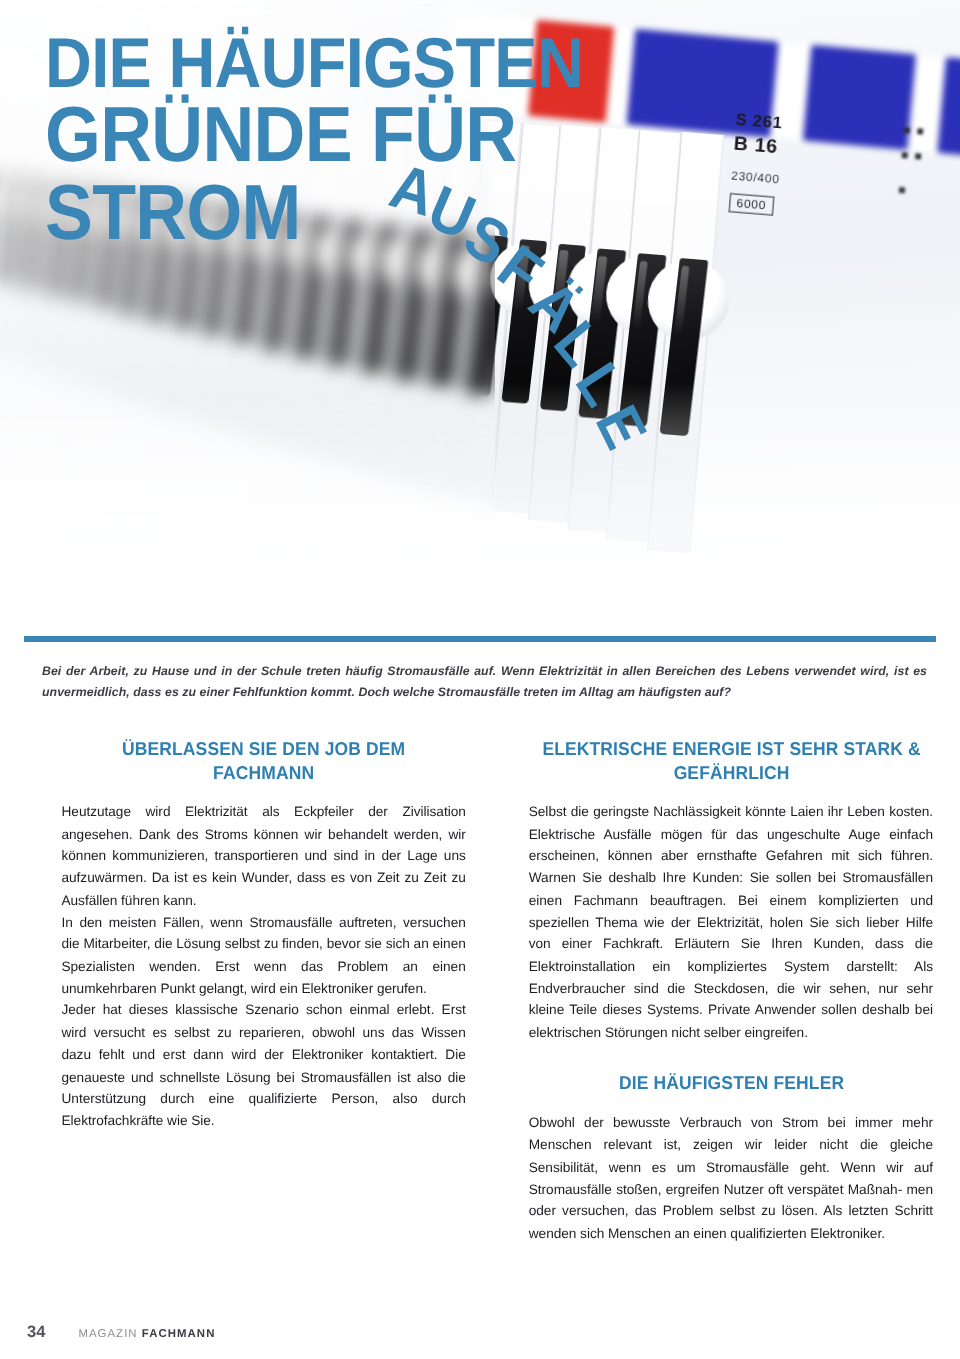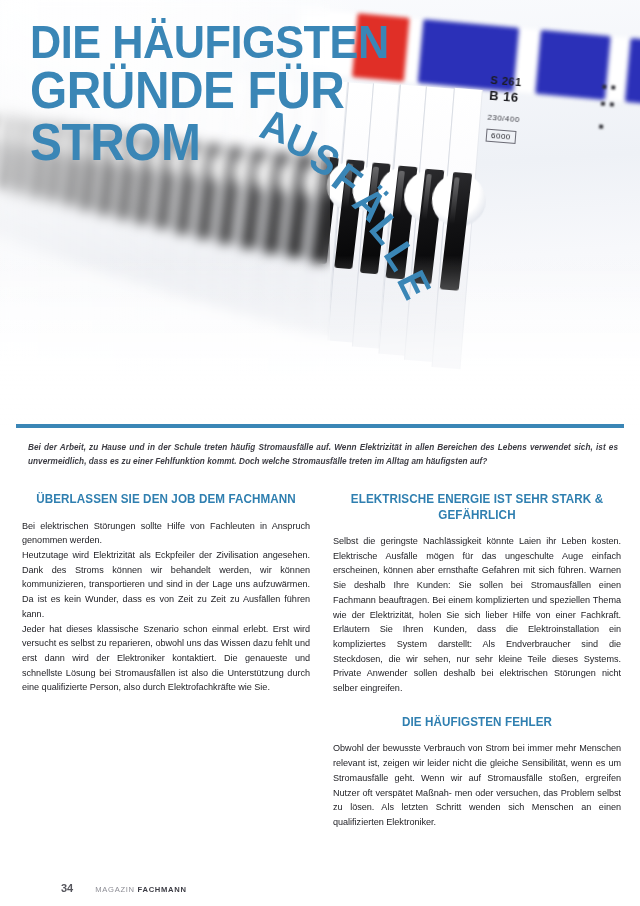--- a/index.html
+++ b/index.html
@@ -141,21 +141,21 @@
     color:#3d3d44;
     text-align:justify;
     letter-spacing:.05px;
   }
 
   
   .cols{
     position:absolute;left:22px;top:492px;width:600px;
     display:flex;gap:23px;
   }
-  .col{width:288px;}
+  .col{width:288px;margin-left:19px;}
   .sec-head{
     color:#2f7fb0;
     font-weight:700;
     font-size:12.4px;
     line-height:1.25;
     text-align:center;
     text-transform:uppercase;
     letter-spacing:.1px;
     transform:scaleX(.94);
     margin-bottom:11px;
@@ -168,21 +168,21 @@
     text-align:justify;
     letter-spacing:-.02px;
   }
   .body p{margin:0;}
 
   
   .footer{
     position:absolute;left:18px;top:882px;width:604px;
     display:flex;align-items:baseline;gap:22px;
   }
-  .pg{font-size:11px;font-weight:700;color:#55555c;margin-left:43px;}
+  .pg{font-size:11px;font-weight:700;color:#55555c;}
   .brand{font-size:7.6px;letter-spacing:.7px;color:#8d8d95;}
   .brand b{color:#3c3c44;font-weight:700;}
 </style>
 </head>
 <body>
 
 <div class="hero">
   <div class="hero-bg"></div>
   <div class="hero-glow"></div>
 
@@ -295,29 +295,29 @@
       <span style="left: 154.326px; top: 38.3666px; transform: rotate(36.708deg) scaleX(0.93); font-size: 41.25px;">F</span>
       <span style="left: 175.089px; top: 61.8418px; transform: rotate(43.424deg) scaleX(0.93); font-size: 41px;">Ä</span>
       <span style="left: 193.176px; top: 87.3135px; transform: rotate(50.14deg) scaleX(0.93); font-size: 40.75px;">L</span>
       <span style="left: 208.293px; top: 114.369px; transform: rotate(56.856deg) scaleX(0.93); font-size: 40.5px;">L</span>
       <span style="left: 220.196px; top: 142.569px; transform: rotate(63.572deg) scaleX(0.93); font-size: 40.25px;">E</span>
     </div>
 </div>
 
 <div class="rule"></div>
 
-<div class="caption">Bei der Arbeit, zu Hause und in der Schule treten häufig Stromausfälle auf. Wenn Elektrizität in allen Bereichen des Lebens verwendet sich, ist es unvermeidlich, dass es zu einer Fehlfunktion kommt. Doch welche Stromausfälle treten im Alltag am häufigsten auf?</div>
+<div class="caption">Bei der Arbeit, zu Hause und in der Schule treten häufig Stromausfälle auf. Wenn Elektrizität in allen Bereichen des Lebens verwendet wird, ist es unvermeidlich, dass es zu einer Fehlfunktion kommt. Doch welche Stromausfälle treten im Alltag am häufigsten auf?</div>
 
 <div class="cols">
 
   <div class="col">
     <div class="sec-head">ÜBERLASSEN SIE DEN JOB DEM FACHMANN</div>
     <div class="body" id="leftbody">
-        <p>Bei elektrischen Störungen sollte Hilfe von Fachleuten in Anspruch genommen werden.</p>
         <p>Heutzutage wird Elektrizität als Eckpfeiler der Zivilisation angesehen. Dank des Stroms können wir behandelt werden, wir können kommunizieren, transportieren und sind in der Lage uns aufzuwärmen. Da ist es kein Wunder, dass es von Zeit zu Zeit zu Ausfällen führen kann.</p>
+        <p>In den meisten Fällen, wenn Stromausfälle auftreten, versuchen die Mitarbeiter, die Lösung selbst zu finden, bevor sie sich an einen Spezialisten wenden. Erst wenn das Problem an einen unumkehrbaren Punkt gelangt, wird ein Elektroniker gerufen.</p>
         <p>Jeder hat dieses klassische Szenario schon einmal erlebt. Erst wird versucht es selbst zu reparieren, obwohl uns das Wissen dazu fehlt und erst dann wird der Elektroniker kontaktiert. Die genaueste und schnellste Lösung bei Stromausfällen ist also die Unterstützung durch eine qualifizierte Person, also durch Elektrofachkräfte wie Sie.</p>
       </div>
   </div>
 
   <div class="col">
     <div class="sec-head">ELEKTRISCHE ENERGIE IST SEHR STARK &amp; GEFÄHRLICH</div>
     <div class="body" id="rightbody">
         <p>Selbst die geringste Nachlässigkeit könnte Laien ihr Leben kosten. Elektrische Ausfälle mögen für das ungeschulte Auge einfach erscheinen, können aber ernsthafte Gefahren mit sich führen. Warnen Sie deshalb Ihre Kunden: Sie sollen bei Stromausfällen einen Fachmann beauftragen. Bei einem komplizierten und speziellen Thema wie der Elektrizität, holen Sie sich lieber Hilfe von einer Fachkraft. Erläutern Sie Ihren Kunden, dass die Elektroinstallation ein kompliziertes System darstellt: Als Endverbraucher sind die Steckdosen, die wir sehen, nur sehr kleine Teile dieses Systems. Private Anwender sollen deshalb bei elektrischen Störungen nicht selber eingreifen.</p>
       </div>
     <div class="sec-head mt">DIE HÄUFIGSTEN FEHLER</div>

